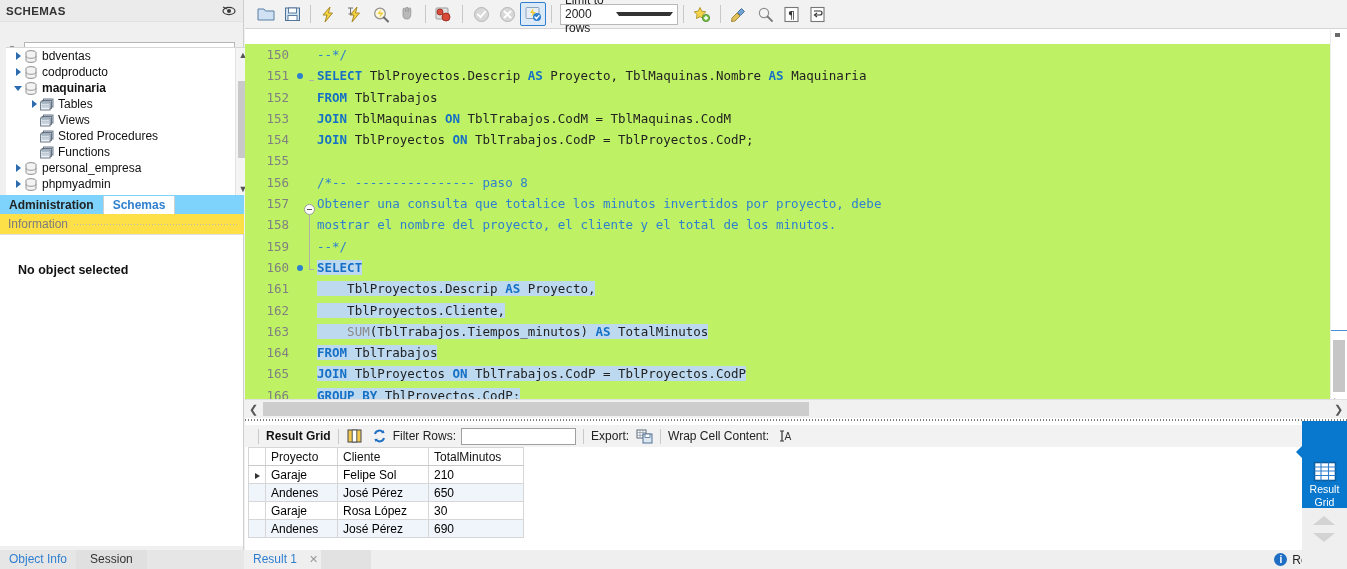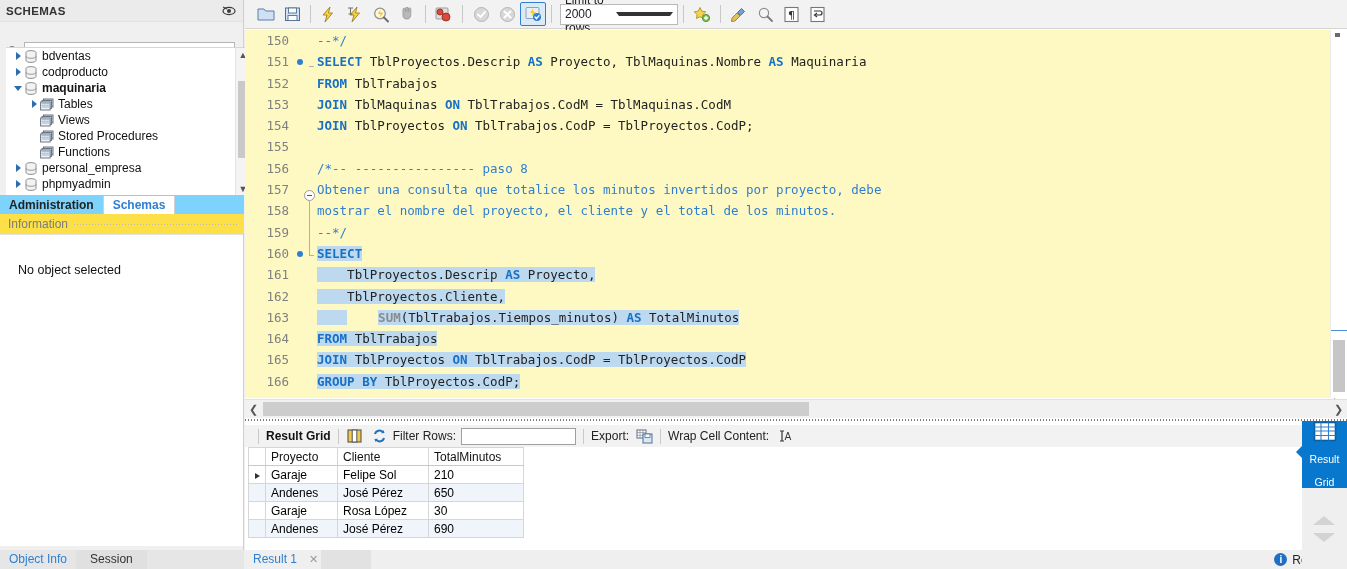--- a/index.html
+++ b/index.html
@@ -53,50 +53,50 @@
           border-right:1px solid #d0d0d0;box-sizing:border-box;}
   .sb-tab.active{background:#fff;color:#2f7fd0;}
 
   .sb-sect{position:absolute;left:0;top:214px;width:244px;height:20px;background:#fde047;
            display:flex;align-items:center;padding-left:8px;box-sizing:border-box;color:#7b7b7b;}
   .sb-sect .dots{flex:1;height:1px;margin-left:6px;margin-right:6px;
       background-image:repeating-linear-gradient(to right,#b9b9b9 0 1px,transparent 1px 3px);}
 
   .sb-info{position:absolute;left:0;top:234px;width:243px;height:312px;background:#fff;
            border-top:1px solid #e0e0e0;box-sizing:border-box;}
-  .sb-info-text{margin:28px 0 0 18px;font-weight:normal;font-size:12.5px;color:#111;}
+  .sb-info-text{margin:28px 0 0 18px;font-weight:bold;font-size:12.5px;color:#111;}
 
   .sb-bottom-tabs{position:absolute;left:0;top:550px;width:244px;height:19px;background:#e6e6e6;display:flex;}
   .bt-tab{height:19px;line-height:19px;padding:0 9px;font-size:12px;color:#2f7fd0;}
   .bt-tab.gray{background:#e0e0e0;color:#333;padding:0 14px;}
 
   
   #main{position:absolute;left:245px;top:0;width:1102px;height:569px;background:#fff;}
   .toolbar{height:29px;background:#f2f2f2;border-bottom:1px solid #d4d4d4;
            display:flex;align-items:center;padding-left:8px;box-sizing:border-box;}
   .tb-btn{width:26px;height:24px;display:flex;align-items:center;justify-content:center;}
   .tb-btn.sel{border:1px solid #2f7fd0;background:#dce9f7;box-sizing:border-box;border-radius:2px;}
   .tb-sep{width:1px;height:18px;background:#c8c8c8;margin:0 5px;}
   .limit-box{width:118px;height:21px;border:1px solid #b9b9b9;background:#fff;
              display:flex;align-items:center;padding:0 4px;box-sizing:border-box;margin-left:3px;}
   .limit-box span{flex:1;font-size:12px;color:#222;}
   .limit-box .cv{width:0;height:0;border-left:3.5px solid transparent;border-right:3.5px solid transparent;
                  border-top:4px solid #333;}
 
   
-  .editor{position:absolute;left:0;top:30px;width:1085px;height:368px;background:#fef9c3;overflow:hidden;}
+  .editor{position:absolute;left:0;top:44px;width:1085px;height:368px;background:#bef264;overflow:hidden;}
   .code{position:absolute;left:0;top:0;width:1085px;height:368px;
         font-family:"DejaVu Sans Mono", monospace;font-size:12.5px;}
   .ln{position:relative;height:21.3px;line-height:21.3px;white-space:pre;}
   .num{position:absolute;left:0;width:44px;text-align:right;color:#808080;
        font-family:"DejaVu Sans Mono",monospace;font-size:12.5px;}
   .bp{position:absolute;left:52px;top:8px;width:6px;height:6px;border-radius:50%;background:#2f7fd0;}
   .txt{position:absolute;left:72px;white-space:pre;}
   .kw{color:#1570c6;font-weight:bold;}
-  .fn{color:#8a8a8a;font-weight:bold;margin-left:31px;}
+  .fn{color:#8a8a8a;font-weight:normal;}
   .cm{color:#2f7fd0;}
   .pl{color:#222;}
   .hl{background:#bcd9f0;}
   .foldmark{position:absolute;left:59px;width:11px;height:11px;border:1px solid #9a9a9a;
             background:#fff;border-radius:50%;box-sizing:border-box;}
   .foldmark:after{content:"";position:absolute;left:2px;top:4px;width:5px;height:1px;background:#555;}
   .foldline{position:absolute;left:64px;width:1px;background:#b0b0b0;}
   .foldend{position:absolute;left:64px;width:5px;height:1px;background:#b0b0b0;}
 
   .ed-vsb{position:absolute;left:1085px;top:30px;width:17px;height:368px;background:#fff;
@@ -134,22 +134,22 @@
       font-weight:normal;text-align:left;white-space:nowrap;background:#fff;}
   table.rg th{background:#fff;color:#111;border-bottom:1px solid #c9c9c9;}
   table.rg tr.alt td{background:#eff5fb;}
   table.rg td.rowmark,table.rg th.rowmark{width:16px;padding:0;text-align:center;}
   .rowarrow{display:inline-block;width:0;height:0;border-left:5px solid #333;
             border-top:3.5px solid transparent;border-bottom:3.5px solid transparent;}
   .col-p{width:61px;} .col-c{width:80px;} .col-t{width:84px;}
 
   
   .rstrip{position:absolute;left:1302px;top:421px;width:45px;height:148px;background:#efefef;}
-  .rtab{position:absolute;left:0;top:0;width:45px;height:67px;background:#0878ce;
-        display:flex;flex-direction:column;align-items:center;justify-content:space-between;gap:2px;}
+  .rtab{position:absolute;left:0;top:0;width:45px;height:87px;background:#0878ce;
+        display:flex;flex-direction:column;align-items:center;justify-content:flex-end;gap:2px;}
   .rtab .lbl{color:#fff;font-size:10.5px;line-height:11px;text-align:center;}
   .rtab .nub{position:absolute;left:-6px;top:24px;width:0;height:0;
         border-top:7px solid transparent;border-bottom:7px solid transparent;border-right:7px solid #0878ce;}
   .rchev{position:absolute;left:11px;width:0;height:0;}
   .rchev.up{top:95px;border-left:11px solid transparent;border-right:11px solid transparent;border-bottom:9px solid #d3d3d3;}
   .rchev.dn{top:112px;border-left:11px solid transparent;border-right:11px solid transparent;border-top:9px solid #d3d3d3;}
 
   
   .botbar{position:absolute;left:245px;top:550px;width:1102px;height:19px;background:#efefef;}
   .res1-tab{position:absolute;left:8px;top:0;height:19px;line-height:19px;

